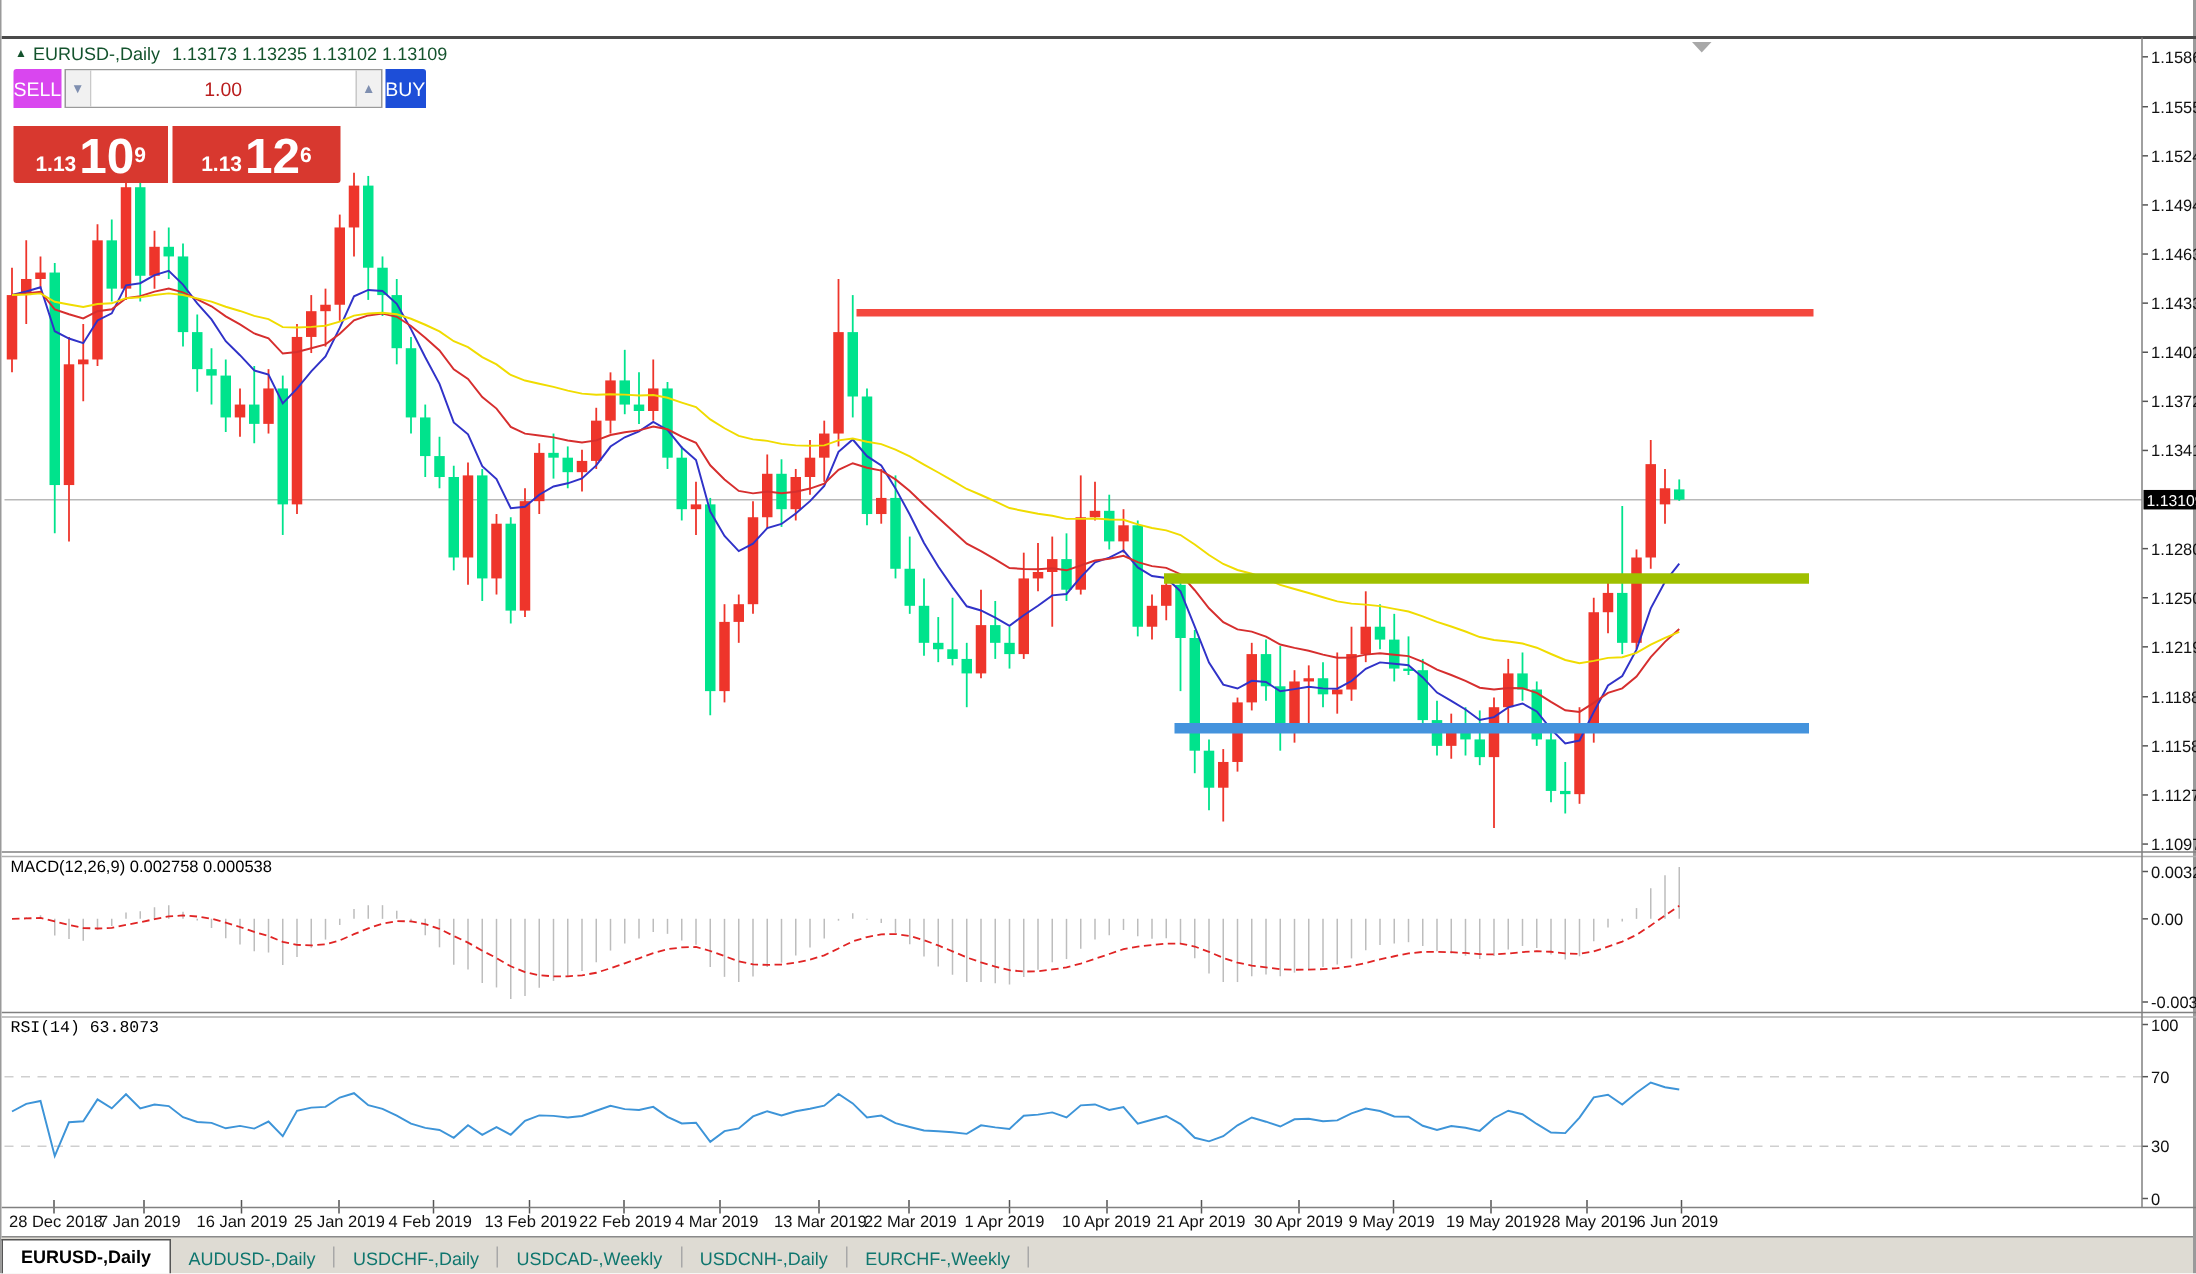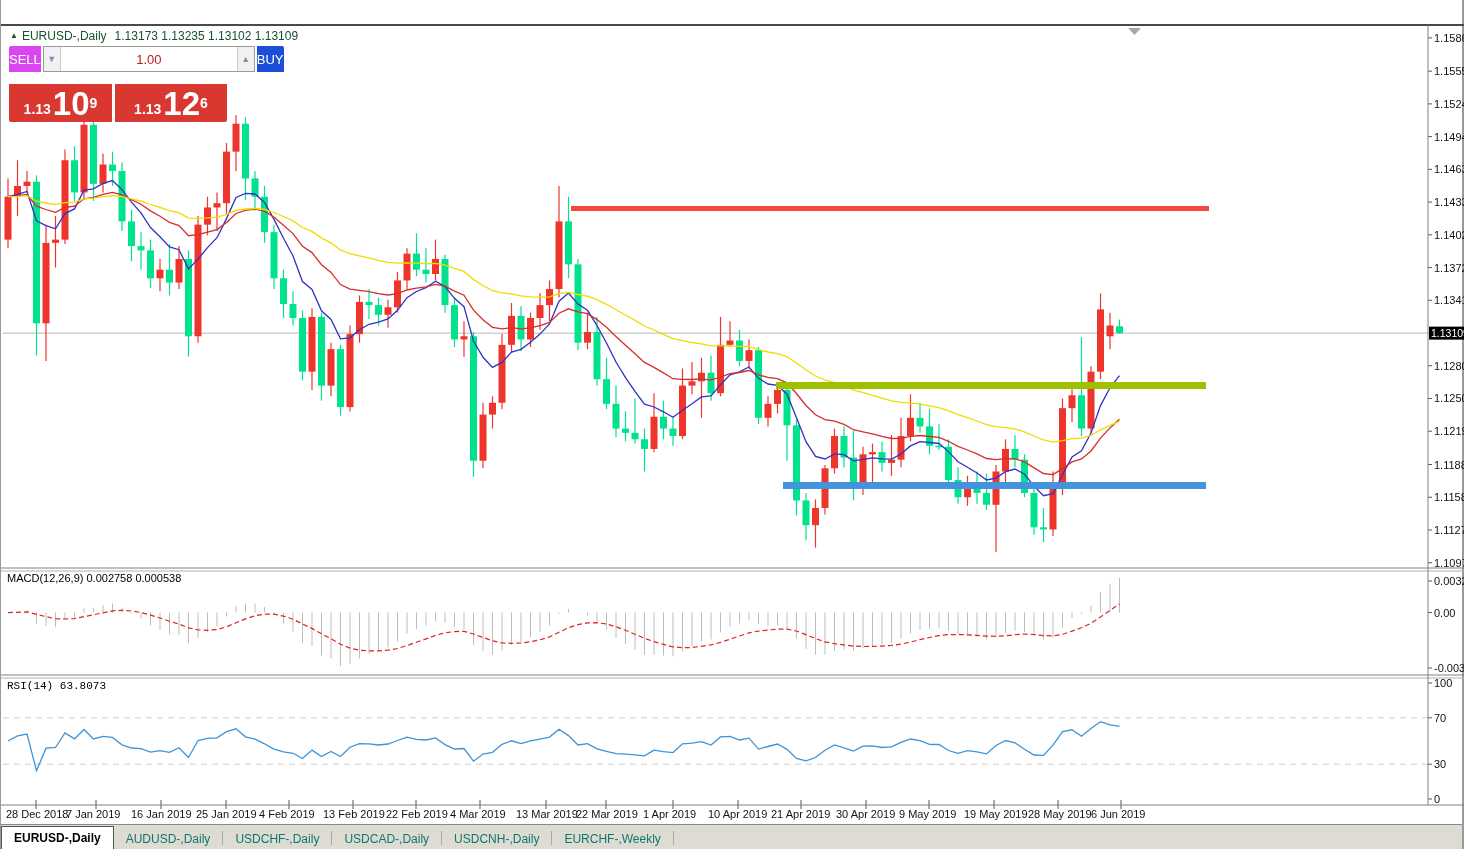--- a/index.html
+++ b/index.html
@@ -582,21 +582,21 @@
   <div class="ind-label" id="macd-label">MACD(12,26,9) 0.002758 0.000538</div>
   <div class="ind-label" id="rsi-label">RSI(14) 63.8073</div>
 
   <div id="tabbar">
 
   <div class="sym-tab active">EURUSD-,Daily</div>
       <div class="sym-tab">AUDUSD-,Daily</div>
       <div class="tab-sep"></div>
       <div class="sym-tab">USDCHF-,Daily</div>
       <div class="tab-sep"></div>
-      <div class="sym-tab">USDCAD-,Daily</div>
+      <div class="sym-tab">USDCAD-,Weekly</div>
       <div class="tab-sep"></div>
       <div class="sym-tab">USDCNH-,Daily</div>
       <div class="tab-sep"></div>
       <div class="sym-tab">EURCHF-,Weekly</div>
       <div class="tab-sep"></div>
     </div>
 
 </div>
 
 </body></html>

